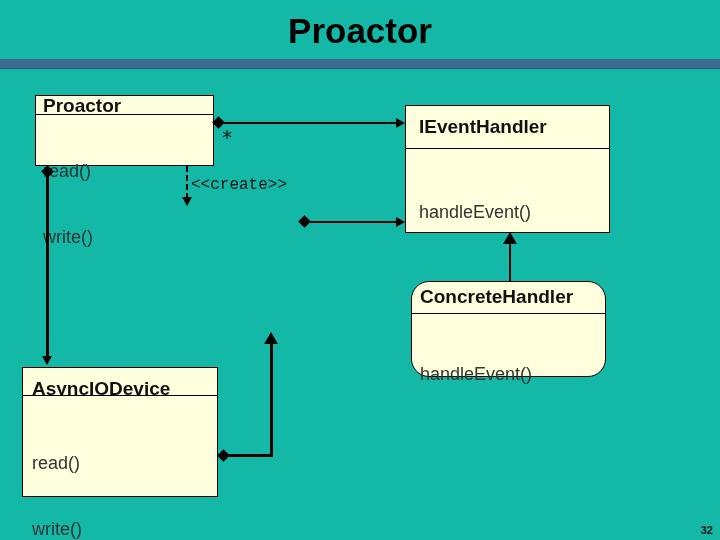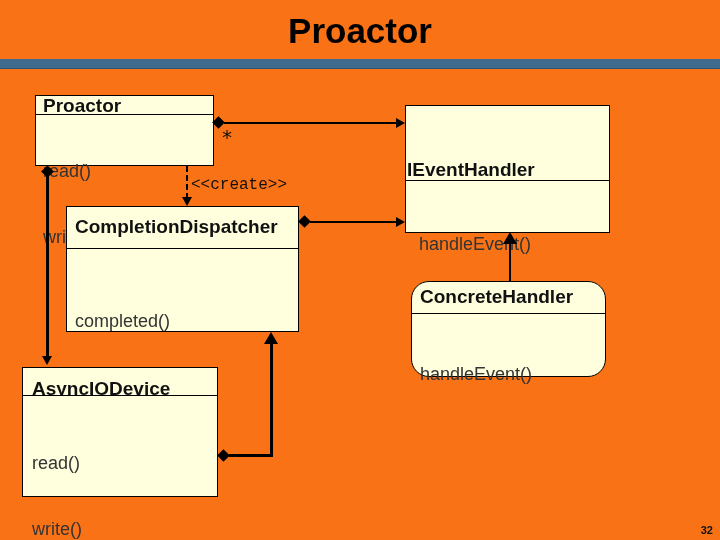--- a/index.html
+++ b/index.html
@@ -1,18 +1,18 @@
 <!DOCTYPE html>
 <html><head>
 <meta charset="utf-8">
 <style>
   html,body{margin:0;padding:0;}
   .slide{
     position:relative;width:720px;height:540px;overflow:hidden;
-    background:#f97316;
+    background:#14b8a6;
     font-family:"Liberation Sans", sans-serif;
   }
   .slide-title{
     position:absolute;left:0;top:10px;width:720px;
     text-align:center;font-size:35px;font-weight:bold;color:#000;
     letter-spacing:0px;line-height:42px;
   }
   .accent-bar{
     position:absolute;left:0;top:59px;width:720px;height:9px;
     background:#3E6B8E;border-bottom:1px solid #2C5674;
@@ -24,21 +24,21 @@
   }
   .uml-box .hdr{
     border-bottom:1px solid #000;box-sizing:border-box;
     font-weight:bold;color:#111;font-size:19px;white-space:nowrap;overflow:hidden;
   }
   .uml-box .methods{color:#333;font-size:18px;line-height:22px;white-space:pre;}
   .box-proactor{left:35px;top:95px;width:179px;height:71px;}
   .box-proactor .hdr{height:19px;line-height:19px;padding-left:7px;}
   .box-proactor .methods{padding:1px 0 0 7px;}
   .box-ievent{left:405px;top:105px;width:205px;height:128px;}
-  .box-ievent .hdr{height:32px;padding:10px 0 0 1px;margin-top:43px;}
+  .box-ievent .hdr{height:43px;padding:10px 0 0 13px;}
   .box-ievent .methods{padding:8px 0 0 13px;}
   .box-completion{left:66px;top:206px;width:233px;height:126px;}
   .box-completion .hdr{height:42px;padding:9px 0 0 8px;}
   .box-completion .methods{padding:17px 0 0 8px;}
   .box-concrete{left:411px;top:281px;width:195px;height:96px;border-radius:18px;}
   .box-concrete .hdr{height:32px;padding:4px 0 0 8px;}
   .box-concrete .methods{padding:5px 0 0 8px;}
   .box-async{left:22px;top:367px;width:196px;height:130px;}
   .box-async .hdr{height:28px;padding:10px 8px 0 9px;}
   .box-async .methods{padding:12px 0 0 9px;}
@@ -91,26 +91,20 @@
     </div>
   </div>
 
   <div class="uml-box box-ievent">
     <div class="hdr">IEventHandler</div>
     <div class="methods">
       <div>handleEvent()</div>
     </div>
   </div>
 
-  <div class="uml-box box-completion">
-    <div class="hdr">CompletionDispatcher</div>
-    <div class="methods">
-      <div>completed()</div>
-    </div>
-  </div>
 
   <div class="uml-box box-concrete">
     <div class="hdr">ConcreteHandler</div>
     <div class="methods">
       <div>handleEvent()</div>
     </div>
   </div>
 
   <div class="uml-box box-async">
     <div class="hdr">AsyncIODevice</div>

